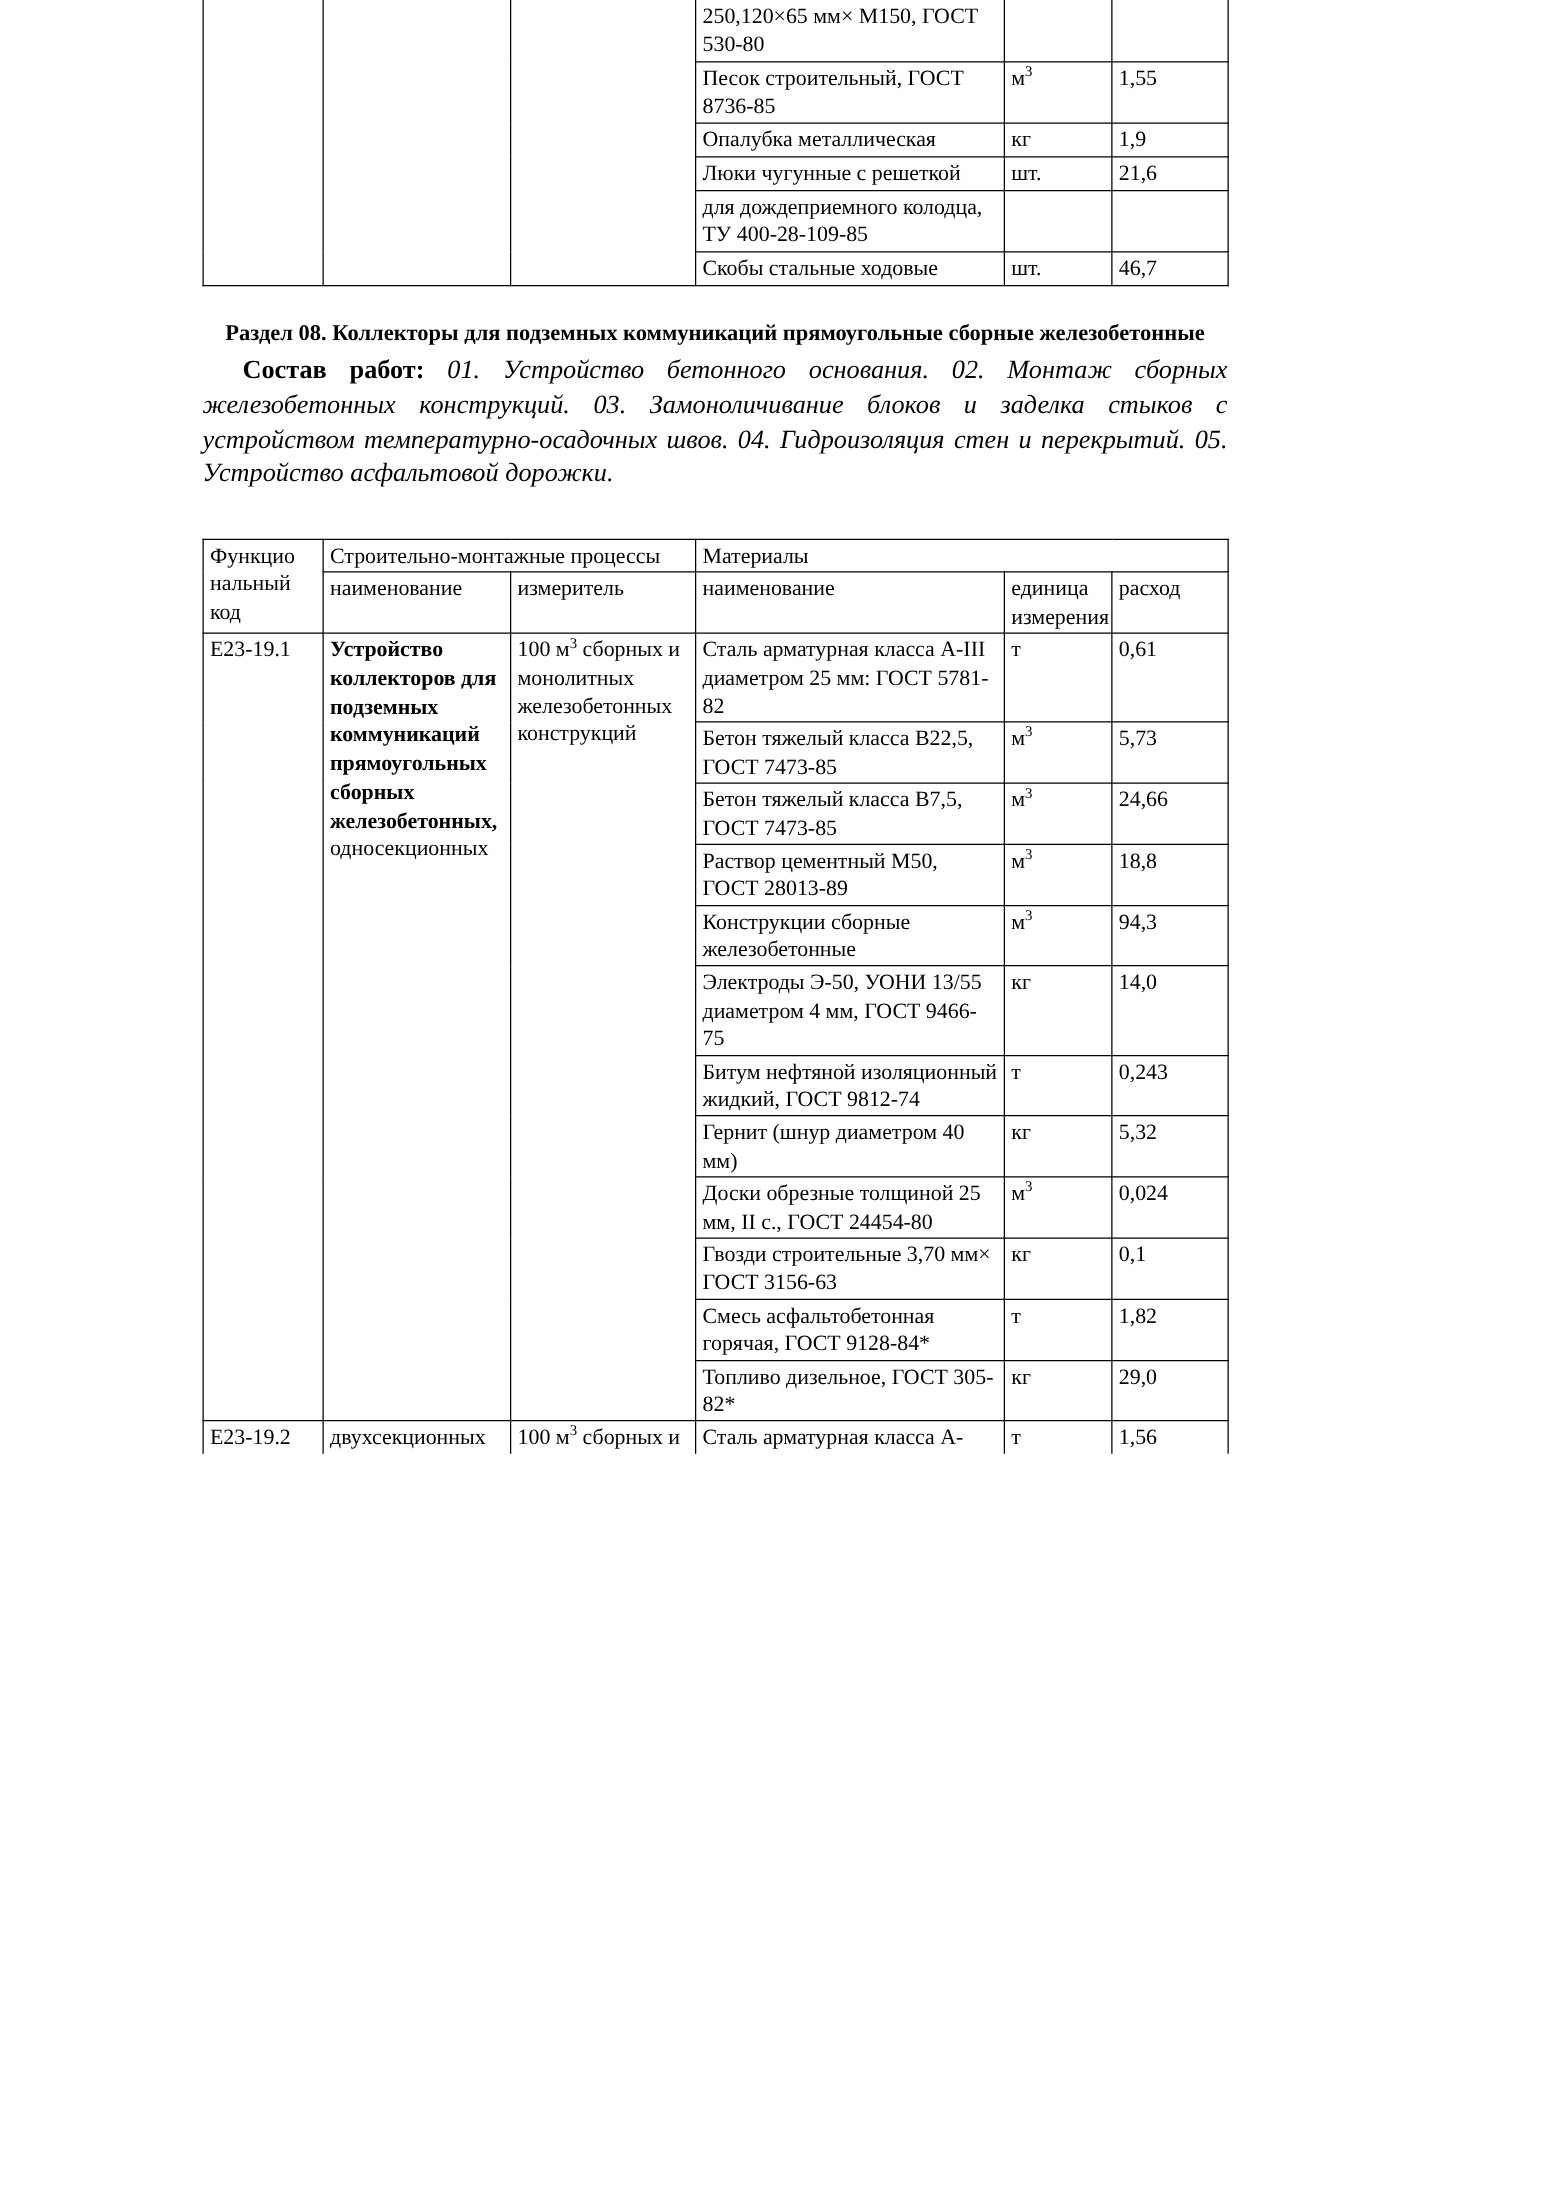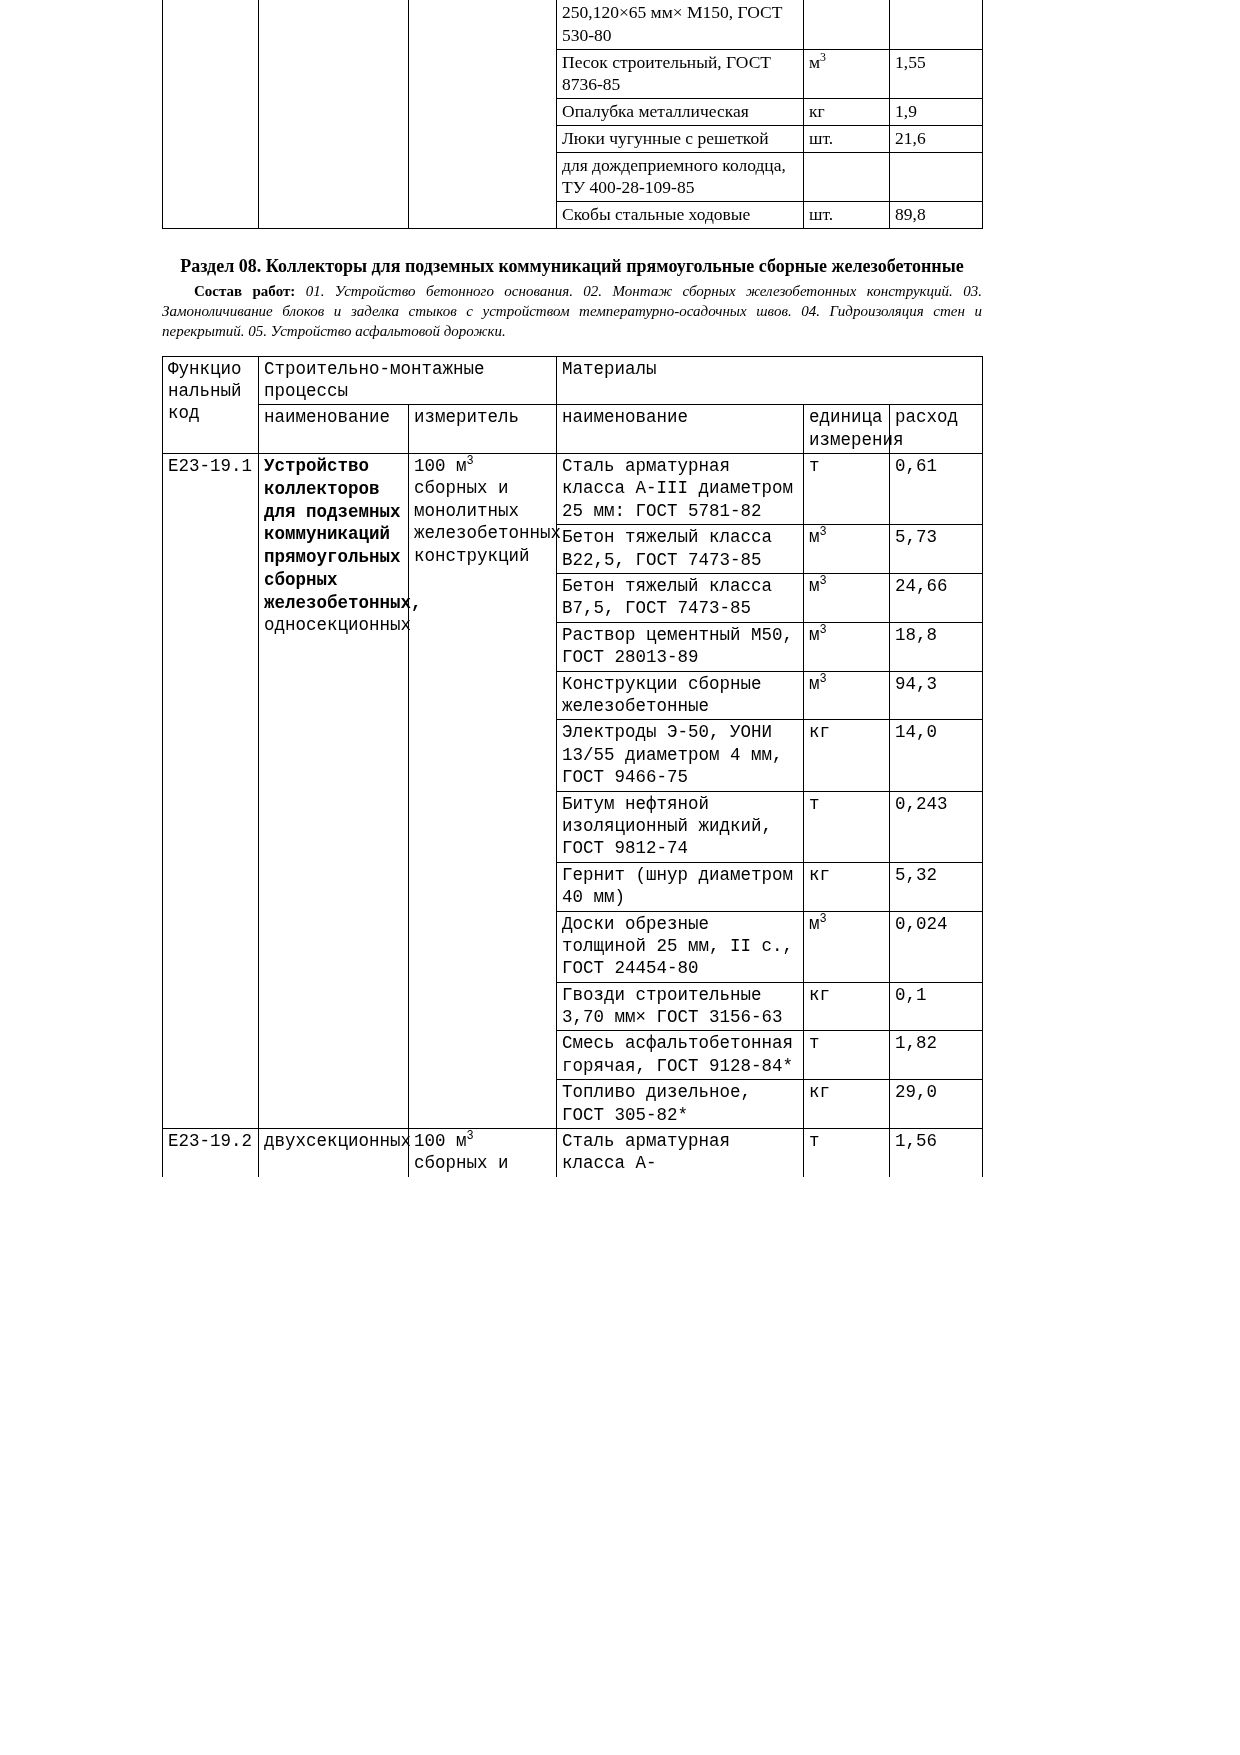--- a/index.html
+++ b/index.html
@@ -69,34 +69,34 @@
     font-weight: bold;
     text-align: center;
     margin: 0;
     line-height: 1.30;
     font-family: "Liberation Serif", "DejaVu Serif", serif;
   }
   h1.section-title { margin-top: 26px; }
   h2.table-title   { margin-top: 36px; }
 
   p.works {
-    font-size: 15px;
+    font-size: 21px;
     line-height: 1.32;
     margin: 4px 0 0 0;
     text-align: justify;
     text-indent: 32px;
     font-style: italic;
   }
   p.works .lbl {
     font-style: normal;
     font-weight: bold;
   }
 
   
-  .tbl-main { margin-top: 14px; font-family: Liberation Mono, monospace; }
+  .tbl-main { margin-top: 38px; }
   .tbl-main td { line-height: 1.28; }
   .hdr-cell { text-align: center; vertical-align: top; padding-top: 3px; }
   .m-code { width: 96px; }
   .m-name { width: 150px; }
   .m-meas { width: 148px; }
   .m-mat  { width: 247px; }
   .m-unit { width: 86px; }
   .m-qty  { width: 93px; }
 
   .codecell { text-align: center; vertical-align: bottom; padding-bottom: 2px; }
@@ -144,21 +144,21 @@
         <td class="qtycell">21,6</td>
       </tr>
       <tr>
         <td class="matcell">для дождеприемного колодца, ТУ 400-28-109-85</td>
         <td class="unitcell"></td>
         <td class="qtycell"></td>
       </tr>
       <tr>
         <td class="matcell">Скобы стальные ходовые</td>
         <td class="unitcell">шт.</td>
-        <td class="qtycell">89,8</td>
+        <td class="qtycell">46,7</td>
       </tr>
     </tbody>
   </table>
 
   <h1 class="section-title">Раздел 08. Коллекторы для подземных коммуникаций прямоугольные сборные железобетонные</h1>
 
   <p class="works"><span class="lbl">Состав работ:</span><span> 01. Устройство бетонного основания. 02. Монтаж сборных железобетонных конструкций. 03. Замоноличивание блоков и заделка стыков с устройством температурно-осадочных швов. 04. Гидроизоляция стен и перекрытий. 05. Устройство асфальтовой дорожки.</span></p>
 
   <table class="doc tbl-main">
     <colgroup>

